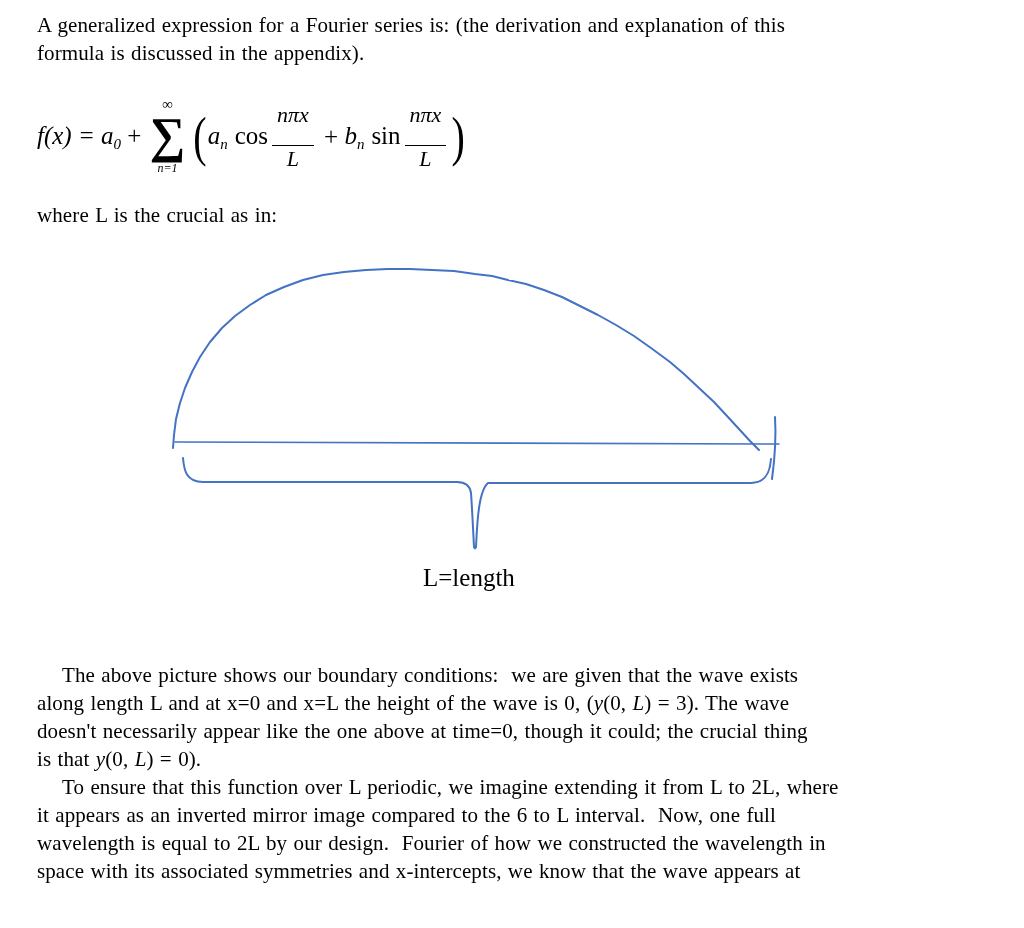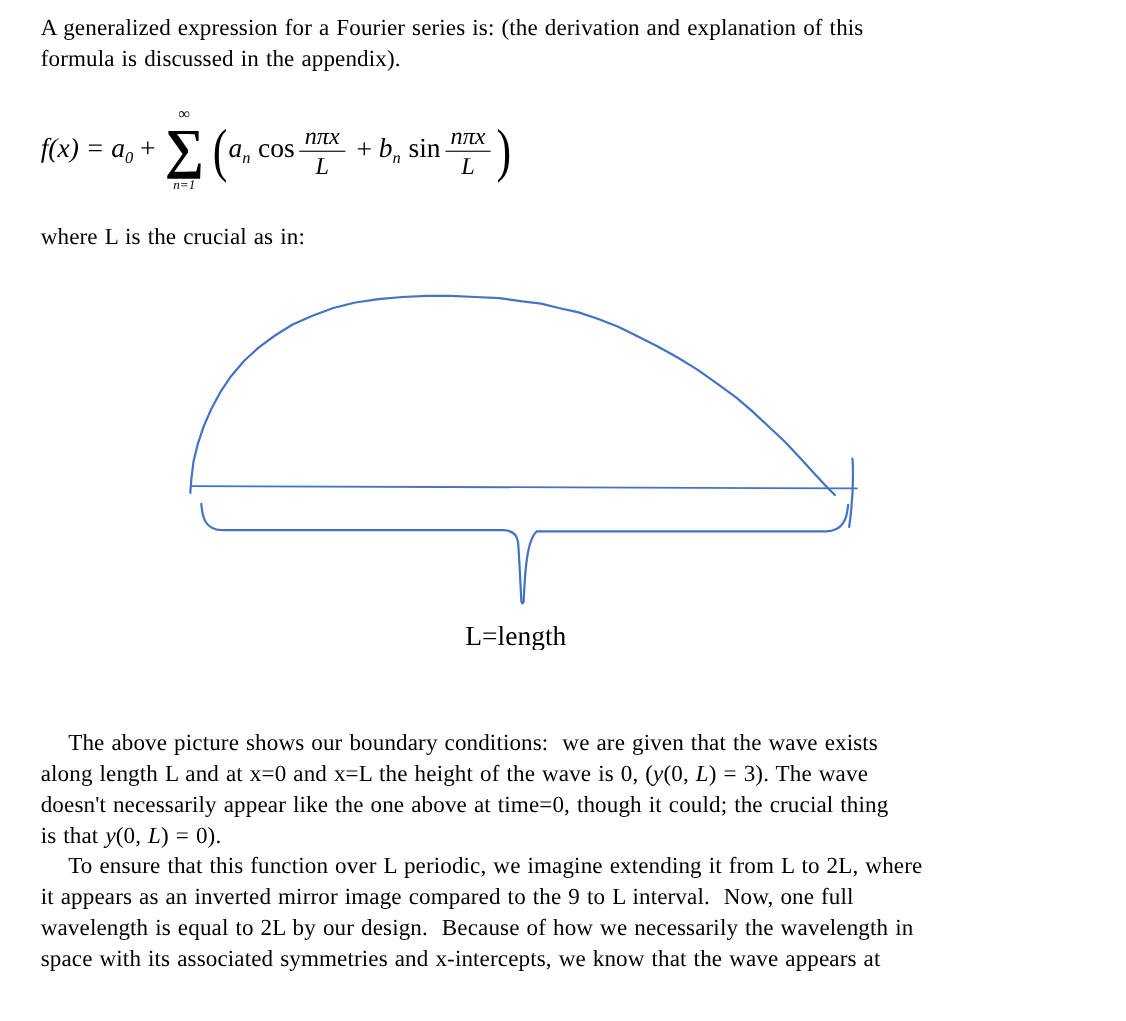--- a/index.html
+++ b/index.html
@@ -16,21 +16,21 @@
   .formula .group{white-space:pre;font-style:italic;}
   .formula .opn{font-style:normal;}
   .formula .sub{font-size:15px;vertical-align:-5px;font-style:italic;}
   .formula .fn{font-style:normal;margin-left:7px;}
   .sum{display:inline-flex;flex-direction:column;align-items:center;margin:0 7px 0 2px;}
   .sum .inf{font-size:15px;line-height:14px;}
   .sum .sigma{font-size:50px;line-height:48px;font-weight:bold;}
   .sum .lim{font-size:12px;line-height:18px;font-style:italic;}
   .paren{display:inline-block;font-size:40px;line-height:40px;transform:scaleY(1.35);transform-origin:center;margin:0 1px;font-style:normal;}
   .frac{display:inline-flex;flex-direction:column;align-items:center;margin:0 4px;font-size:22px;font-style:italic;}
-  .frac .num{border-bottom:1.6px solid #000;padding:0 5px 2px 5px;line-height:22px;}
+  .frac .num{border-bottom:1.6px solid #000;padding:0 5px 19px 5px;line-height:22px;}
   .frac .den{line-height:23px;padding-top:1px;}
 
   .where{margin-top:16px;}
 
   
   .figure{margin-top:2px;}
   .figure svg{display:block;}
 
   .bodytext{margin-top:70px;}
 </style>
@@ -85,19 +85,19 @@
 
   <div class="bodytext">
     <div>
       <div class="line indent"><span>The above picture shows our boundary conditions:  we are given that the wave exists</span></div>
       <div class="line"><span>along length L and at x=0 and x=L the height of the wave is 0, (</span><span class="it">y</span><span>(0, </span><span class="it">L</span><span>) = 3). The wave</span></div>
       <div class="line"><span>doesn't necessarily appear like the one above at time=0, though it could; the crucial thing</span></div>
       <div class="line"><span>is that </span><span class="it">y</span><span>(0, </span><span class="it">L</span><span>) = 0).</span></div>
     </div>
     <div>
       <div class="line indent"><span>To ensure that this function over L periodic, we imagine extending it from L to 2L, where</span></div>
-      <div class="line"><span>it appears as an inverted mirror image compared to the 9 to L interval.  Now, one full</span></div>
-      <div class="line"><span>wavelength is equal to 2L by our design.  Because of how we necessarily the wavelength in</span></div>
+      <div class="line"><span>it appears as an inverted mirror image compared to the 6 to L interval.  Now, one full</span></div>
+      <div class="line"><span>wavelength is equal to 2L by our design.  Fourier of how we constructed the wavelength in</span></div>
       <div class="line"><span>space with its associated symmetries and x-intercepts, we know that the wave appears at</span></div>
     </div>
   </div>
 
 </div>
 
 </body></html>

